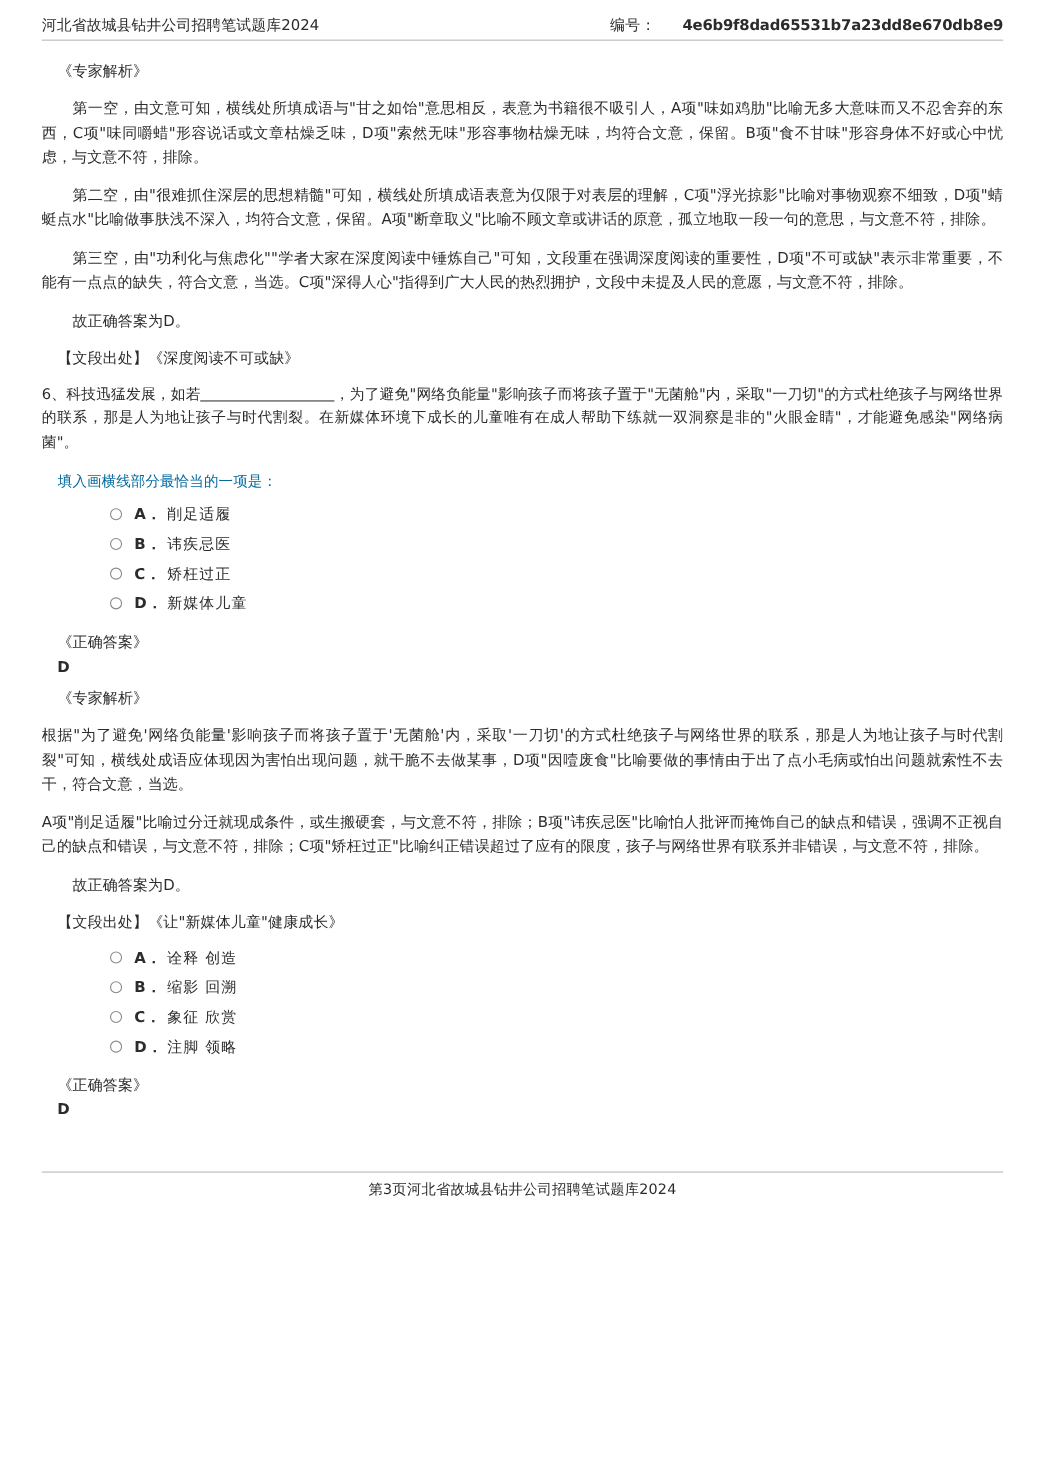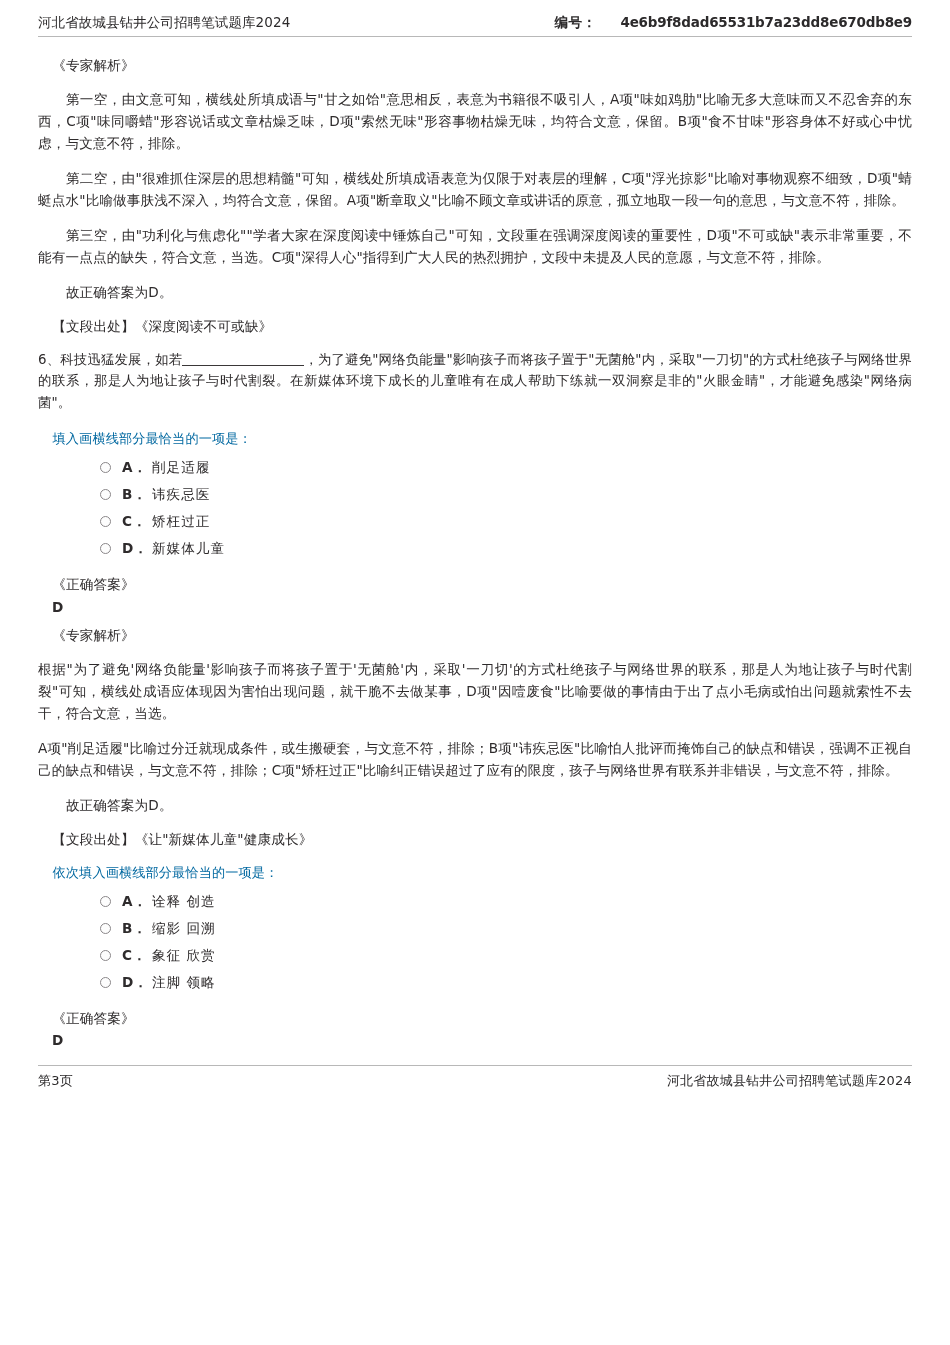--- a/index.html
+++ b/index.html
@@ -36,21 +36,21 @@
     font-size: 13.5px;
     letter-spacing: 0.1px;
     color: #2c2a2b;
     white-space: nowrap;
   }
   .doc-header .serial {
     font-size: 13.5px;
     color: #2c2a2b;
     white-space: nowrap;
   }
-  .doc-header .serial .serial-label { letter-spacing: 0.5px; font-weight: bold; }
+  .doc-header .serial .serial-label { letter-spacing: 0.5px; }
   .doc-header .serial .serial-value {
     font-weight: 700;
     letter-spacing: -0.2px;
     margin-left: 24px;
   }
 
   
   .content {
     padding-top: 18px;
   }
@@ -138,21 +138,21 @@
 
   
   .doc-footer {
     position: absolute;
     left: 38px;
     right: 38px;
     bottom: 18px;
     border-top: 1px solid #b8b8b8;
     padding-top: 6px;
     display: flex;
-    justify-content: space-between;
+    justify-content: center;
     align-items: baseline;
     font-size: 13px;
     color: #2c2a2b;
   }
   .doc-footer .pageno { letter-spacing: 0.2px; }
   .doc-footer .ftitle { letter-spacing: 0.2px; }
 </style>
 </head>
 <body>
 
@@ -205,21 +205,20 @@
     <div class="label-line" style="margin-bottom:2px;">《正确答案》</div>
     <div class="ans-letter">D</div>
     <div class="label-line">《专家解析》</div>
 
     <p class="blk">根据"为了避免'网络负能量'影响孩子而将孩子置于'无菌舱'内，采取'一刀切'的方式杜绝孩子与网络世界的联系，那是人为地让孩子与时代割裂"可知，横线处成语应体现因为害怕出现问题，就干脆不去做某事，D项"因噎废食"比喻要做的事情由于出了点小毛病或怕出问题就索性不去干，符合文意，当选。</p>
     <p class="blk">A项"削足适履"比喻过分迁就现成条件，或生搬硬套，与文意不符，排除；B项"讳疾忌医"比喻怕人批评而掩饰自己的缺点和错误，强调不正视自己的缺点和错误，与文意不符，排除；C项"矫枉过正"比喻纠正错误超过了应有的限度，孩子与网络世界有联系并非错误，与文意不符，排除。</p>
     <p class="blk indent">故正确答案为D。</p>
     <div class="label-line">【文段出处】《让"新媒体儿童"健康成长》</div>
 
 
-    <div class="prompt">依次填入画横线部分最恰当的一项是：</div>
 
     <ul class="options">
       <li>
         <span class="radio"></span>
         <span class="opt-key">A．</span>
         <span class="opt-text">诠释 创造</span>
       </li>
       <li>
         <span class="radio"></span>
         <span class="opt-key">B．</span>

